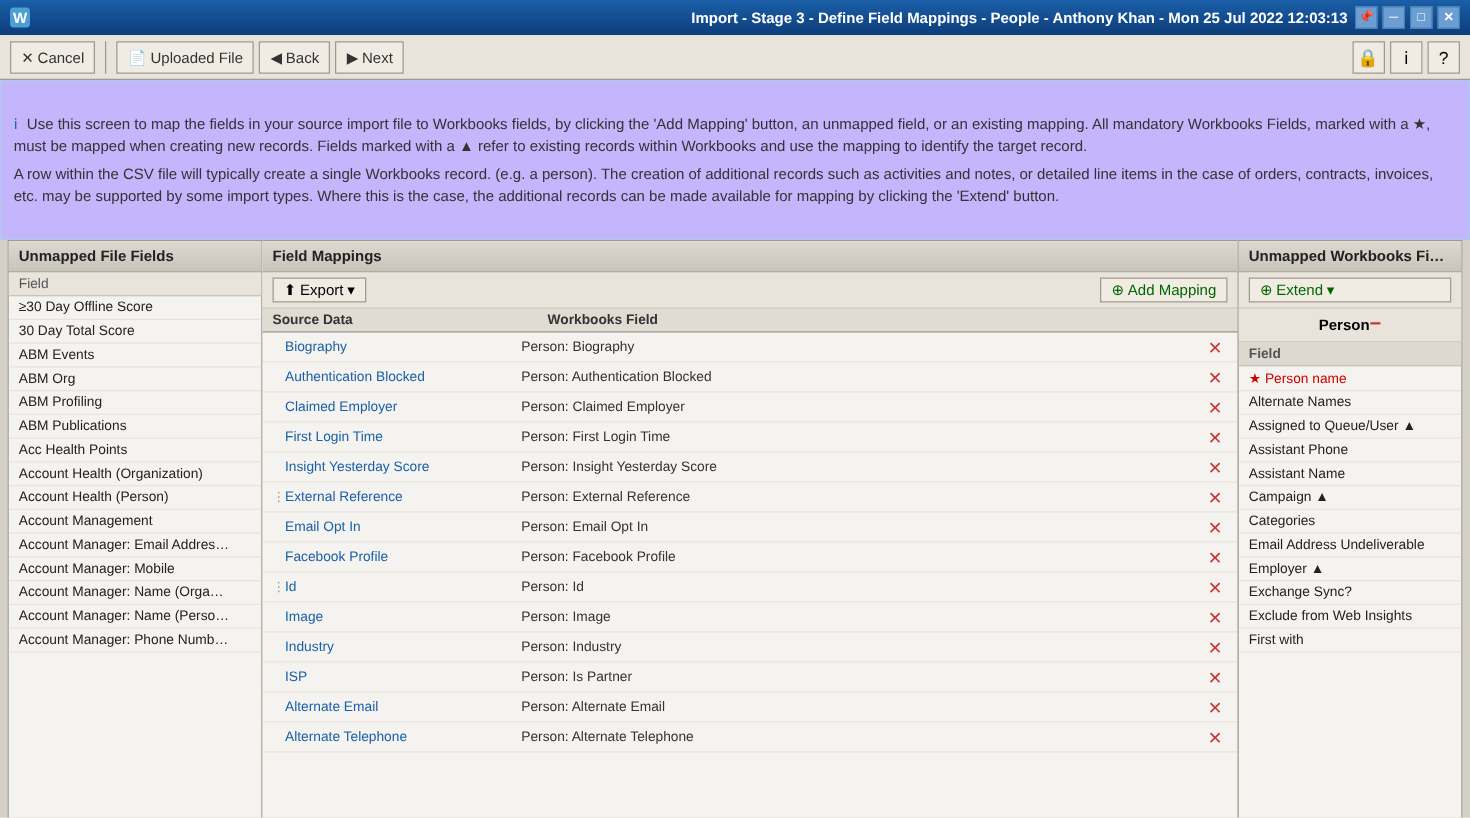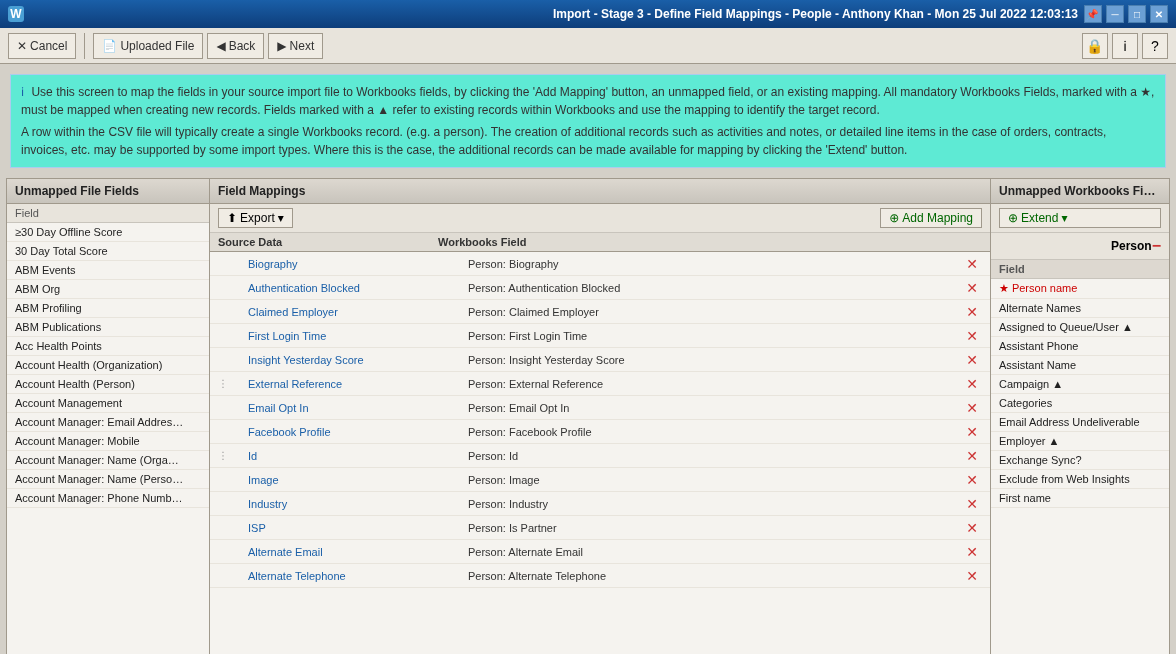--- a/index.html
+++ b/index.html
@@ -37,22 +37,22 @@
       background: #f0ece4; border: 1px solid #a0998c;
       padding: 3px 8px; cursor: pointer; height: 26px;
       font-size: 12px; color: #333;
     }
     .toolbar-sep { width: 1px; background: #a0998c; height: 26px; margin: 0 4px; }
     .toolbar-right { margin-left: auto; display: flex; gap: 4px; }
     .toolbar-icon-btn { width: 26px; height: 26px; background: #f0ece4; border: 1px solid #a0998c; display:flex; align-items:center; justify-content:center; cursor:pointer; font-size:14px; }
 
     
     .info-box {
-      background: #5eead4; border: 1px solid #aaccee;
-      margin: 10px; padding: 8px 10px; font-size: 11px; color: #333; line-height: 1.5;
+      background: #c4b5fd; border: 1px solid #aaccee;
+      margin: 0; padding: 25px 10px; font-size: 11px; color: #333; line-height: 1.5;
     }
 
     
     .main-area {
       display: flex; gap: 0;
       height: calc(654px - 28px - 36px - 90px - 6px);
       margin: 0 6px 0 6px;
     }
 
     
@@ -106,21 +106,21 @@
     }
     .th { font-size: 11px; font-weight: bold; color: #333; }
     .th-source { width: 220px; flex-shrink:0; }
     .th-workbooks { flex: 1; }
     .table-body { flex: 1; overflow-y: auto; }
     .table-row {
       display: flex; align-items: center; border-bottom: 1px solid #e8e4dc;
       padding: 2px 8px; min-height: 24px;
     }
     .row-drag { width: 10px; color: #999; font-size: 10px; flex-shrink:0; }
-    .row-source { width: 220px; flex-shrink:0; font-size: 11px; color: #1a5fa8; margin-left: 20px; }
+    .row-source { width: 189px; flex-shrink:0; font-size: 11px; color: #1a5fa8; }
     .row-workbooks { flex: 1; font-size: 11px; color: #333; }
     .row-delete { width: 20px; flex-shrink:0; text-align:center; color: #cc3333; cursor:pointer; font-size:14px; }
 
     
     .right-panel {
       width: 180px; border: 1px solid #a0998c; background: #f5f3ef;
       display: flex; flex-direction: column; flex-shrink: 0;
     }
     .right-panel-header {
       background: linear-gradient(to bottom, #ddd8d0, #c8c4bc);
@@ -131,21 +131,21 @@
       background: #e8e4dc; border-bottom: 1px solid #c8c4bc;
       padding: 4px 8px;
     }
     .extend-btn {
       display: flex; align-items: center; gap: 3px;
       background: #f0ece4; border: 1px solid #a0998c;
       padding: 2px 8px; cursor: pointer; font-size: 11px; color: #006600;
     }
     .person-section {
       background: #e8e4dc; border-bottom: 1px solid #c8c4bc;
-      padding: 4px 8px; display: flex; align-items: center; justify-content: flex-end;
+      padding: 4px 8px; display: flex; align-items: center; justify-content: center;
     }
     .person-label { font-weight: bold; font-size: 12px; }
     .person-minus { color: #cc3333; cursor:pointer; font-size:16px; font-weight:bold; }
     .right-subheader {
       background: #ddd8d0; border-bottom: 1px solid #c8c4bc;
       padding: 3px 8px; font-size: 11px; color: #555; font-weight: bold;
     }
     .right-list { flex: 1; overflow-y: auto; }
     .right-list-item {
       padding: 3px 8px; border-bottom: 1px solid #e8e4dc;
@@ -379,21 +379,21 @@
         <div class="right-list-item">Alternate Names</div>
         <div class="right-list-item">Assigned to Queue/User ▲</div>
         <div class="right-list-item">Assistant Phone</div>
         <div class="right-list-item">Assistant Name</div>
         <div class="right-list-item">Campaign ▲</div>
         <div class="right-list-item">Categories</div>
         <div class="right-list-item">Email Address Undeliverable</div>
         <div class="right-list-item">Employer ▲</div>
         <div class="right-list-item">Exchange Sync?</div>
         <div class="right-list-item">Exclude from Web Insights</div>
-        <div class="right-list-item">First name</div>
+        <div class="right-list-item">First with</div>
       </div>
     <div class="bottom-scroll">
       <div class="hscroll-arrow">◀</div>
       <div class="hscroll">
           <div class="hscroll-thumb"></div>
         </div>
       <div class="hscroll-arrow">▶</div>
     </div>
   </div>
 

